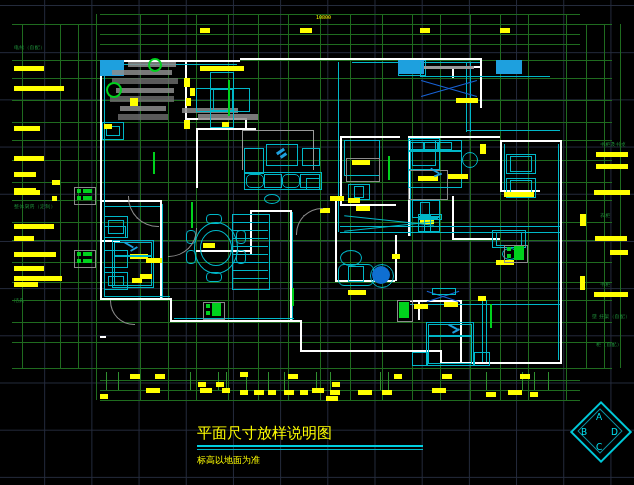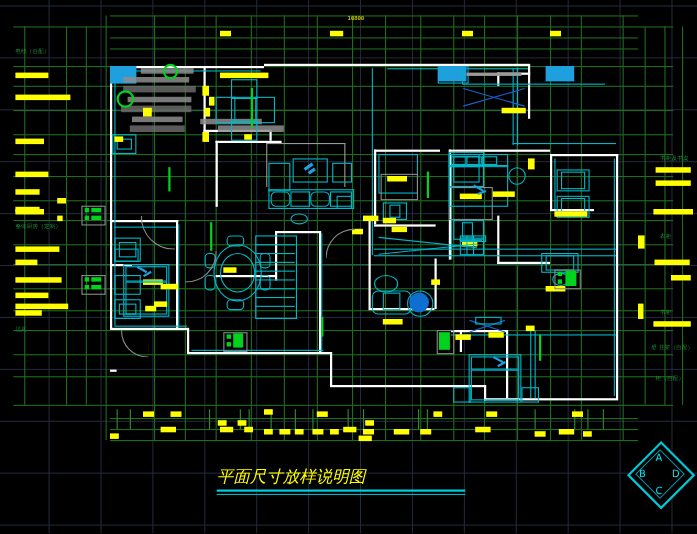--- a/index.html
+++ b/index.html
@@ -41,21 +41,21 @@
   .note{position:absolute;background:#8d8d8d;opacity:.85;}
   .noteb{position:absolute;background:#6f6f6f;opacity:.8;}
 
   .sqgrn{position:absolute;background:#00d21d;}
   .cir{position:absolute;border-radius:50%;}
 
   .fill-cy{position:absolute;background:#1ea0de;}
   .fill-bl{position:absolute;background:#0f6fd1;}
 
   
-  #titleblock{position:absolute;left:197px;top:425px;font-style:italic;}
+  #titleblock{position:absolute;left:197px;top:425px;}
   #title-main{color:#ffff00;font-size:15px;line-height:17px;white-space:nowrap;}
   #title-scale{color:#ffff00;font-size:14px;font-family:"DejaVu Sans Mono",monospace;}
   #title-rule1{width:226px;height:2px;background:#00cfe0;margin-top:3px;}
   #title-rule2{width:226px;height:1px;background:#00b7c8;margin-top:2px;}
   #title-sub{color:#ffff00;font-size:9px;line-height:12px;margin-top:4px;white-space:nowrap;}
 
   
   #compass{position:absolute;left:571px;top:402px;width:58px;height:60px;}
   #compass .dia{position:absolute;left:8px;top:8px;width:40px;height:40px;
     border:2px solid #00c8d8;transform:rotate(45deg);background:#000;}
@@ -540,20 +540,21 @@
          border-left:1px solid #8a8a8a;border-bottom:1px solid #8a8a8a;
          border-radius:0 0 0 24px;"></div>
   </div>
 
   <div id="titleblock">
     <div style="display:flex;align-items:baseline;gap:26px;">
       <span id="title-main">平面尺寸放样说明图</span>
     </div>
     <div id="title-rule1"></div>
     <div id="title-rule2"></div>
+    <div id="title-sub">标高以地面为准</div>
   </div>
 
   <div id="compass">
     <div class="dia"></div>
     <div class="dia2"></div>
     <span id="cmp-a">A</span>
     <span id="cmp-b">B</span>
     <span id="cmp-c">C</span>
     <span id="cmp-d">D</span>
   </div>

